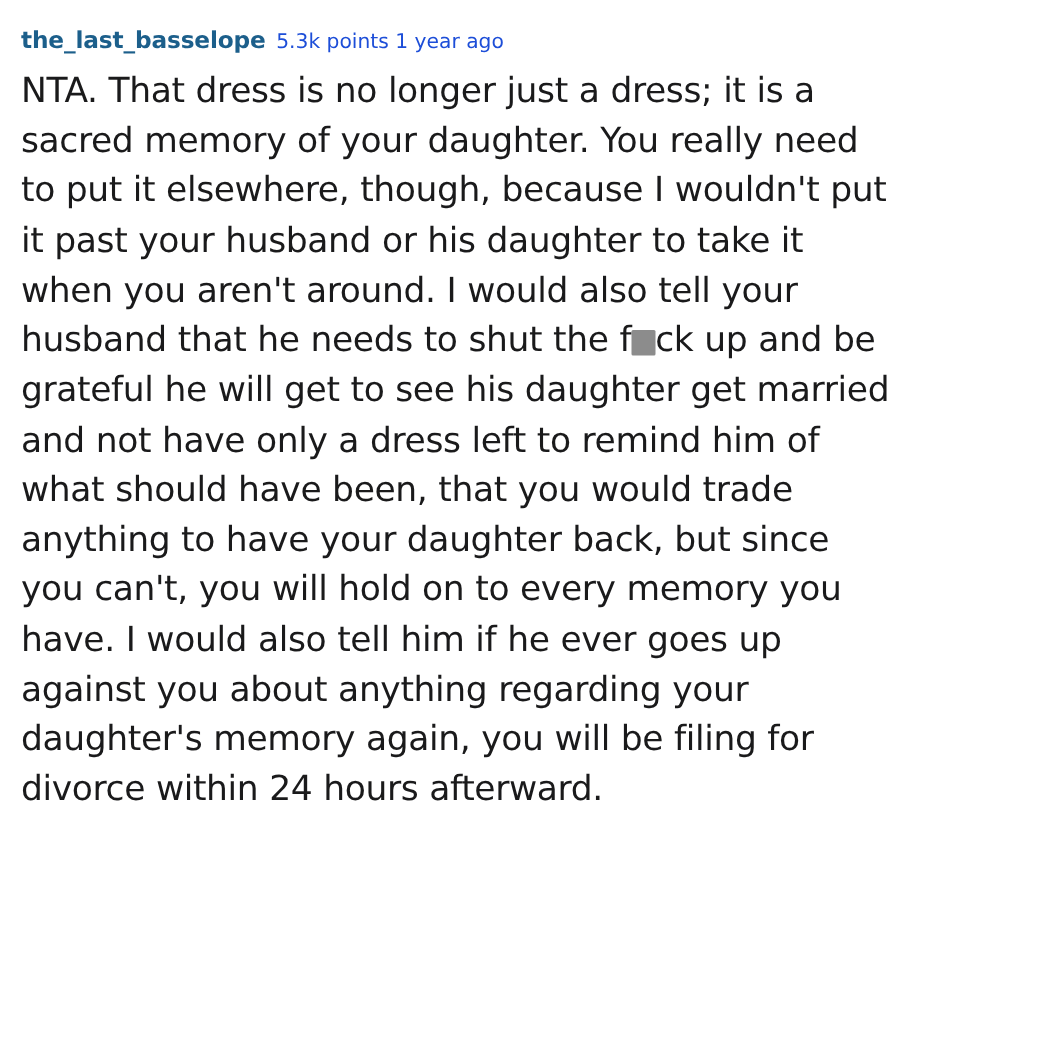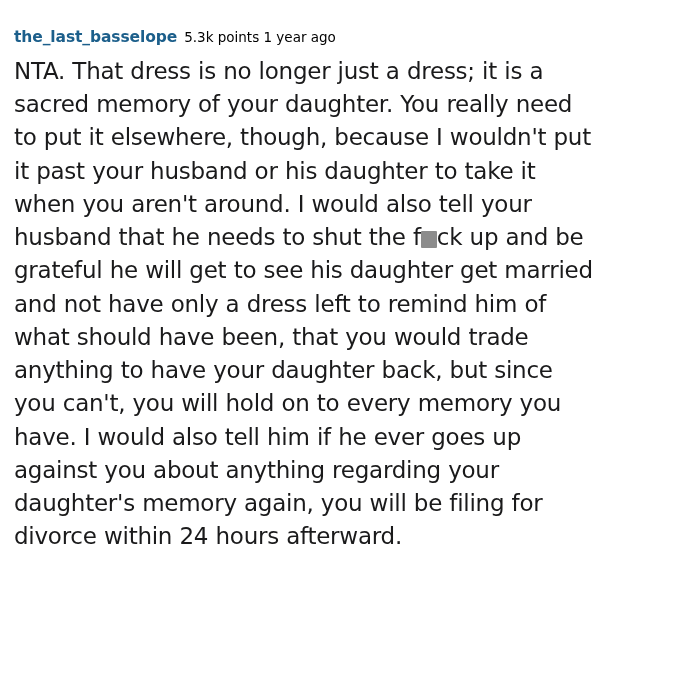--- a/index.html
+++ b/index.html
@@ -8,40 +8,40 @@
     background: #ffffff;
   }
   body {
     width: 700px;
     height: 692px;
     font-family: "DejaVu Sans", sans-serif;
     color: #1a1a1b;
     overflow: hidden;
   }
   .comment {
-    padding: 28px 14px 0 14px;
+    padding: 18px 14px 0 14px;
     box-sizing: border-box;
     width: 612px;
   }
   .comment-header {
     display: flex;
     align-items: baseline;
     gap: 7px;
     margin-bottom: 9px;
     white-space: nowrap;
   }
   .author {
     font-size: 15.5px;
     font-weight: bold;
     color: #1c5f8b;
     letter-spacing: -0.1px;
   }
   .meta {
     font-size: 13.5px;
-    color: #000000;
+    color: #1d4ed8;
     font-weight: normal;
   }
   .comment-body {
     font-size: 23px;
     line-height: 1.445;
     color: #1a1a1b;
     letter-spacing: -0.25px;
     word-spacing: 0.2px;
   }
   .redacted {

